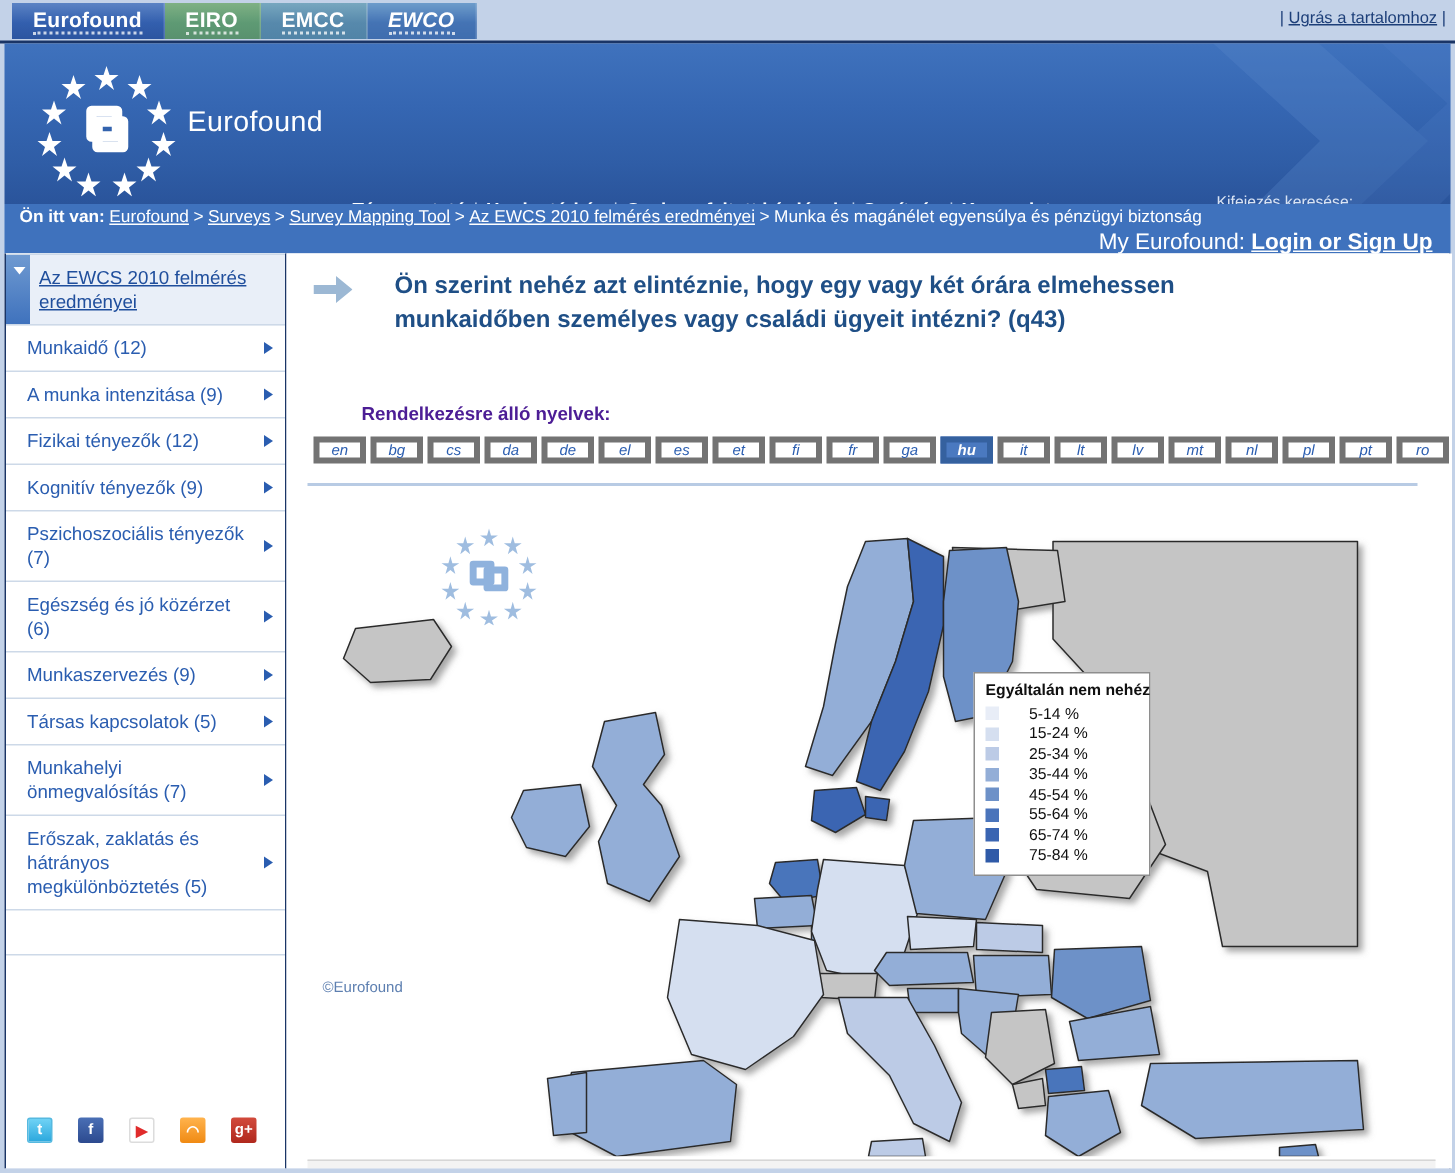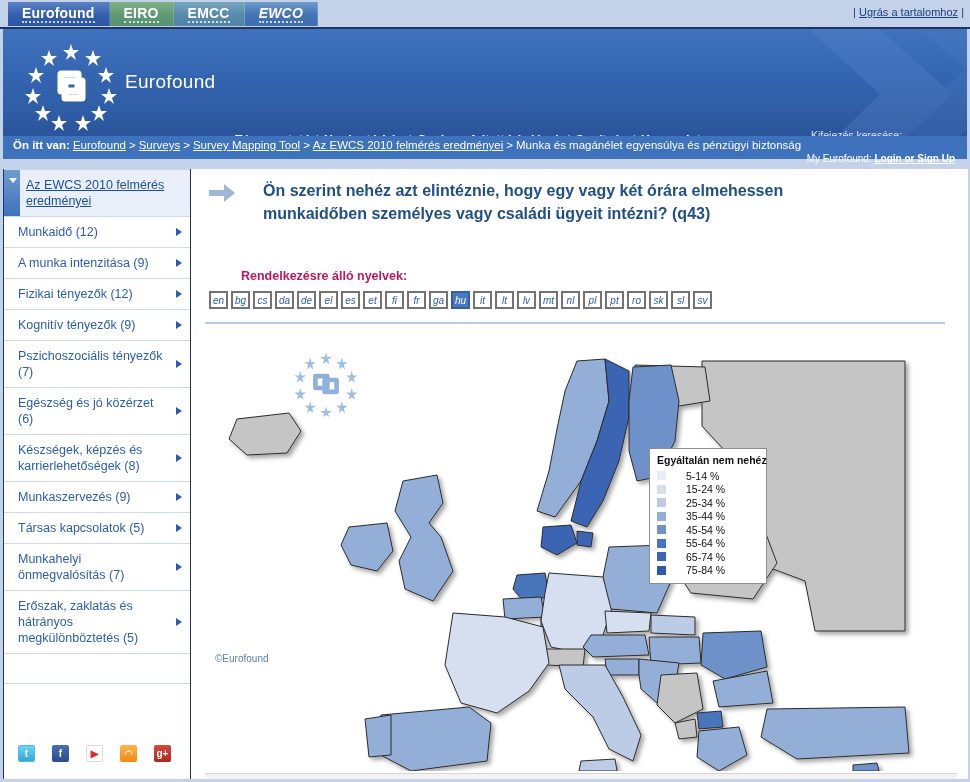--- a/index.html
+++ b/index.html
@@ -86,34 +86,34 @@
     position: absolute; right: 6px; top: 100px;
     width: 150px;
   }
   .searchbox .lbl {
     font-size: 10.5px; color: #d9e4f4; display: block; margin-bottom: 1px;
   }
 
   
   .crumbbar {
     position: absolute; left: 3px; top: 136px;
-    width: 964px; height: 23px;
+    width: 964px; height: 33px;
     background: #3f72bd;
     color: #ffffff;
   }
   .crumbs {
     position: absolute; left: 10px; top: 3px;
     font-size: 11.5px; color: #ffffff; white-space: nowrap;
   }
   .crumbs .youare { font-weight: bold; margin-right: 3px; }
   .crumbs a { color: #ffffff; text-decoration: underline; cursor: pointer; }
   .crumbs .gt { margin: 0 3px; }
   .myeuro {
     position: absolute; right: 12px; top: 17px;
-    font-size: 10px; color: #ffffff; white-space: nowrap;
+    font-size: 15px; color: #ffffff; white-space: nowrap;
   }
   .myeuro a { color: #ffffff; font-weight: bold; text-decoration: underline; cursor: pointer; }
 
   
   .content {
     position: absolute; left: 3px; top: 169px;
     width: 964px; height: 610px;
     background: #ffffff;
     border-left: 1px solid #1a3566;
     border-right: 1px solid #1a3566;
@@ -195,36 +195,36 @@
     width: 620px;
     display: flex; gap: 28px;
   }
   .q-arrow { flex: 0 0 auto; margin-top: 5px; }
   .q-title {
     font-size: 16px; font-weight: bold; line-height: 23px;
     color: #1f4f86;
   }
   .langs-label {
     position: absolute; left: 18px; top: 100px;
-    font-size: 12.5px; font-weight: bold; color: #be185d; padding-left: 32px;
+    font-size: 12.5px; font-weight: bold; color: #4c1d95; padding-left: 32px;
   }
   .langs {
     position: absolute; left: 18px; top: 122px;
     display: flex; gap: 3px;
   }
   .lang {
-    width: 19px; height: 18px;
-    border: 2px solid #737373;
+    width: 35px; height: 18px;
+    border: 4px solid #737373;
     display: flex; align-items: center; justify-content: center;
     font-size: 10px; font-style: italic;
     color: #2a5db0;
     background: #ffffff;
     cursor: pointer;
   }
-  .lang.sel { background: #4a79c0; color: #ffffff; border-color: #35619f; font-weight: normal; }
+  .lang.sel { background: #4a79c0; color: #ffffff; border-color: #35619f; font-weight: bold; }
   .langs-rule {
     position: absolute; left: 14px; top: 153px;
     width: 740px; height: 2px; background: #b8cbe4;
   }
 
   
   .mapwrap {
     position: absolute; left: 14px; top: 162px;
     width: 752px; height: 440px;
     background: #ffffff;
@@ -349,21 +349,20 @@
 
     <div class="sidebar">
       <div id="sidelist">
           <div class="side-item active"><span class="marker"></span><span class="lab">Az EWCS 2010 felmérés eredményei</span></div>
           <div class="side-item"><span class="lab">Munkaidő (12)</span><span class="arrow"></span></div>
           <div class="side-item"><span class="lab">A munka intenzitása (9)</span><span class="arrow"></span></div>
           <div class="side-item"><span class="lab">Fizikai tényezők (12)</span><span class="arrow"></span></div>
           <div class="side-item"><span class="lab">Kognitív tényezők (9)</span><span class="arrow"></span></div>
           <div class="side-item"><span class="lab">Pszichoszociális tényezők (7)</span><span class="arrow"></span></div>
           <div class="side-item"><span class="lab">Egészség és jó közérzet (6)</span><span class="arrow"></span></div>
-          <div class="side-item"><span class="lab">Készségek, képzés és karrierlehetőségek (8)</span><span class="arrow"></span></div>
           <div class="side-item"><span class="lab">Munkaszervezés (9)</span><span class="arrow"></span></div>
           <div class="side-item"><span class="lab">Társas kapcsolatok (5)</span><span class="arrow"></span></div>
           <div class="side-item"><span class="lab">Munkahelyi önmegvalósítás (7)</span><span class="arrow"></span></div>
           <div class="side-item"><span class="lab">Erőszak, zaklatás és hátrányos megkülönböztetés (5)</span><span class="arrow"></span></div>
           <div class="side-item"></div>
         </div>
       <div class="social" id="social">
           <div class="soc soc-tw">
             <span>t</span>
           </div>

